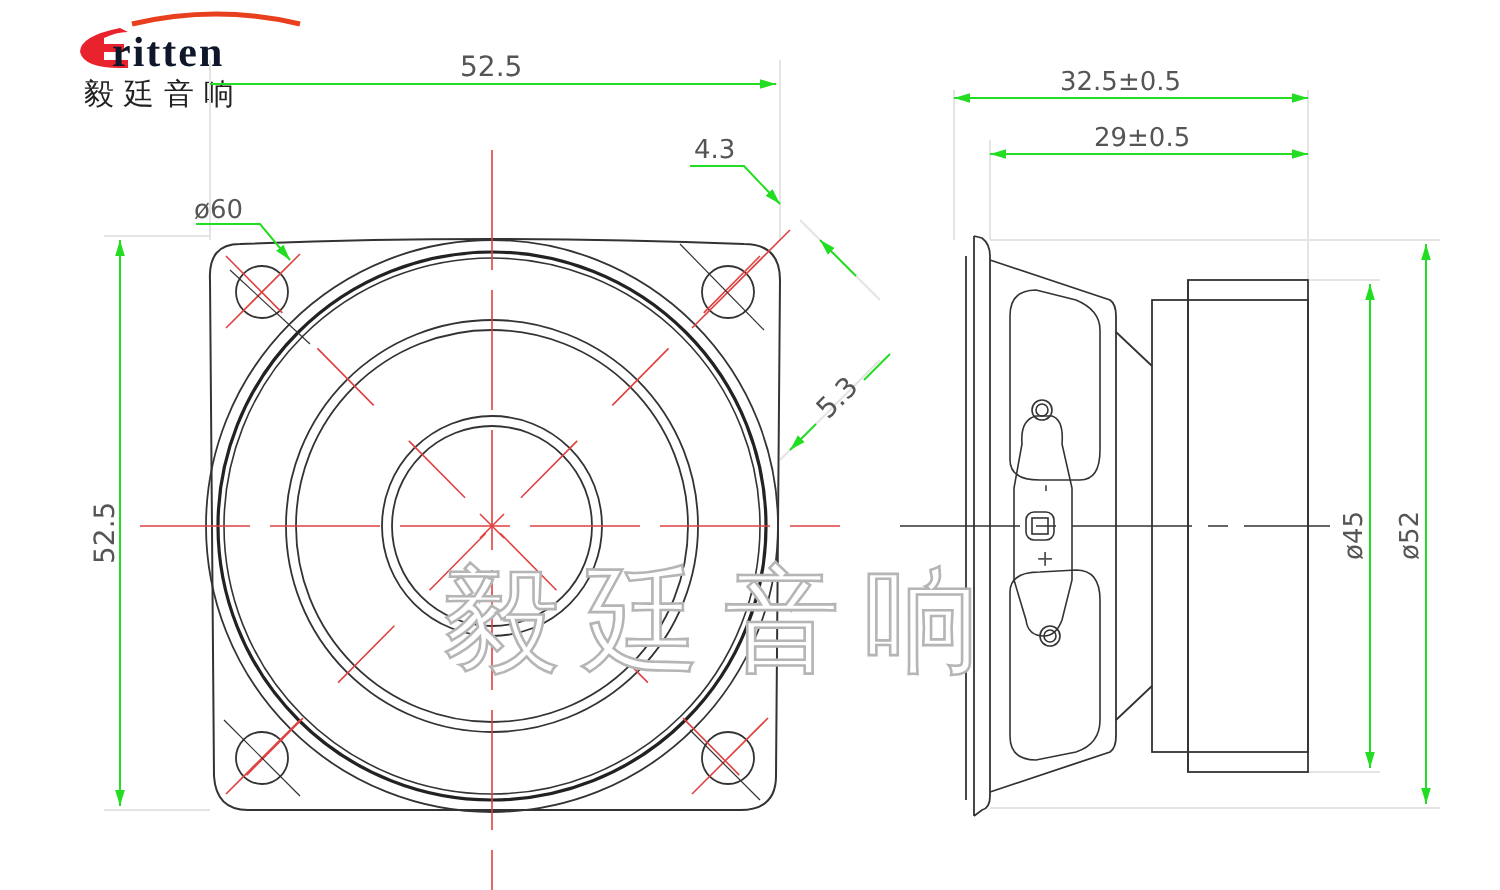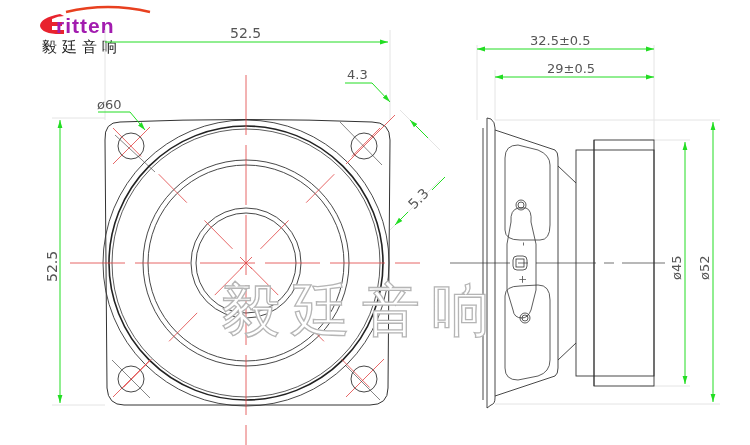--- a/index.html
+++ b/index.html
@@ -1,19 +1,19 @@
 <!DOCTYPE html>
 <html><head>
 <meta charset="utf-8">
 <style>
   html,body{margin:0;padding:0;background:#fff;}
   body{width:750px;height:445px;position:relative;overflow:hidden;font-family:"Liberation Sans",sans-serif;}
   #stage{position:absolute;left:0;top:0;width:750px;height:445px;}
   .logo{position:absolute;left:38px;top:4px;width:120px;height:52px;}
-  .logo-word{position:absolute;left:18px;top:10px;font-family:Liberation Sans, sans-serif;font-weight:bold;font-size:21px;color:#a21caf;letter-spacing:1px;}
+  .logo-word{position:absolute;left:18px;top:10px;font-family:Liberation Serif, serif;font-weight:bold;font-size:21px;color:#0f172a;letter-spacing:1px;}
   .logo-cn{position:absolute;left:4px;top:34px;font-family:"DejaVu Sans",sans-serif;font-size:15px;color:#222;letter-spacing:5px;}
   .dim-text{font-family:"DejaVu Sans",sans-serif;fill:#555;}
   .watermark{font-family:"DejaVu Serif",serif;fill:#fff;stroke:#b5b5b5;stroke-width:1.3;}
 </style>
 </head>
 <body>
 
 <div id="stage">
 
   <div class="logo">

